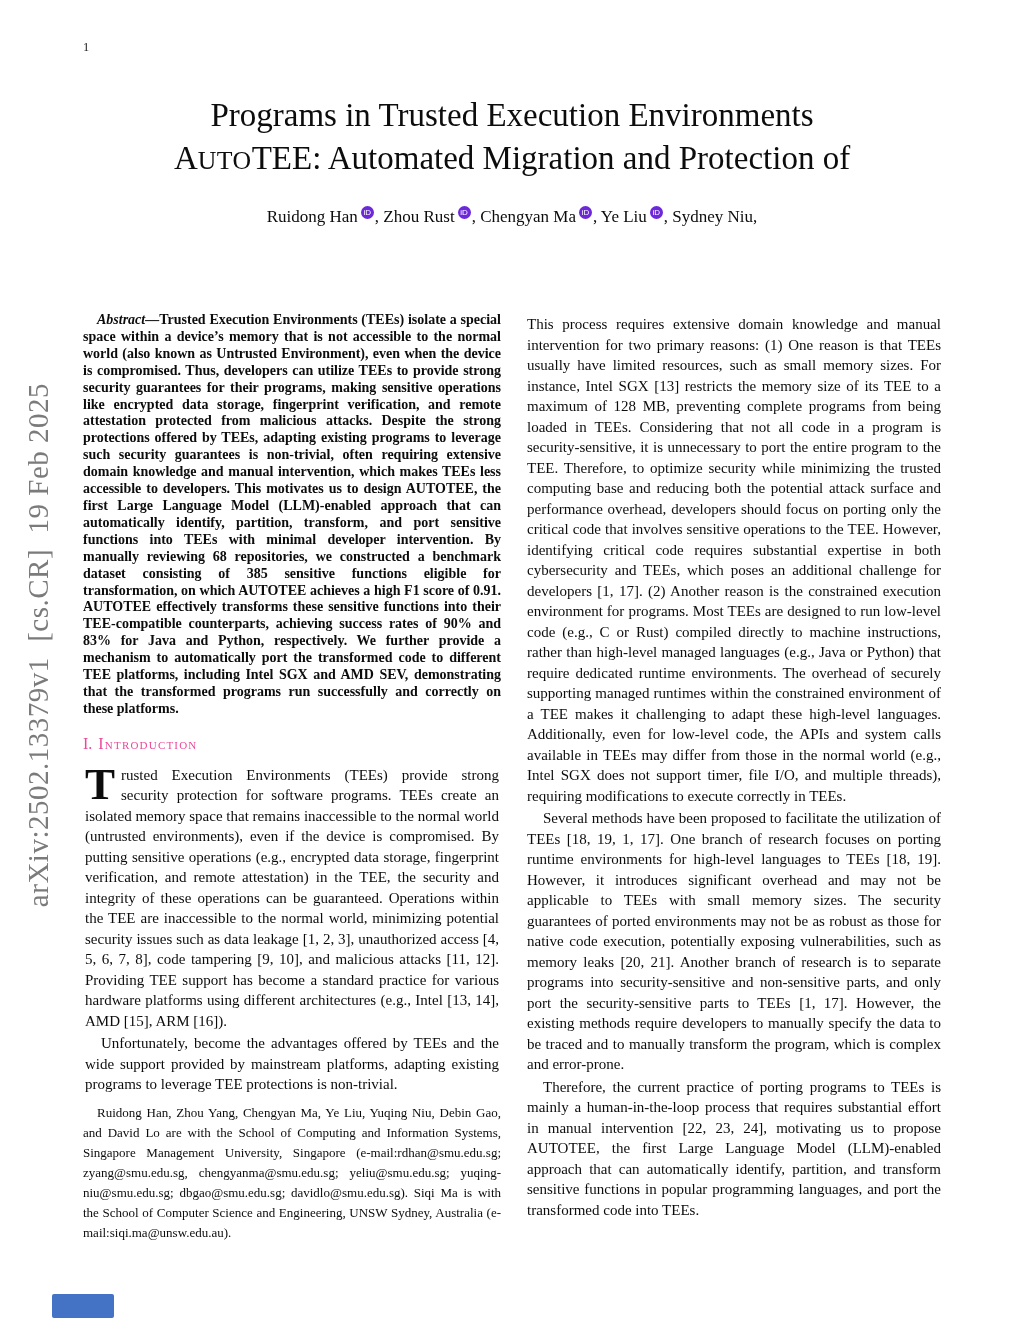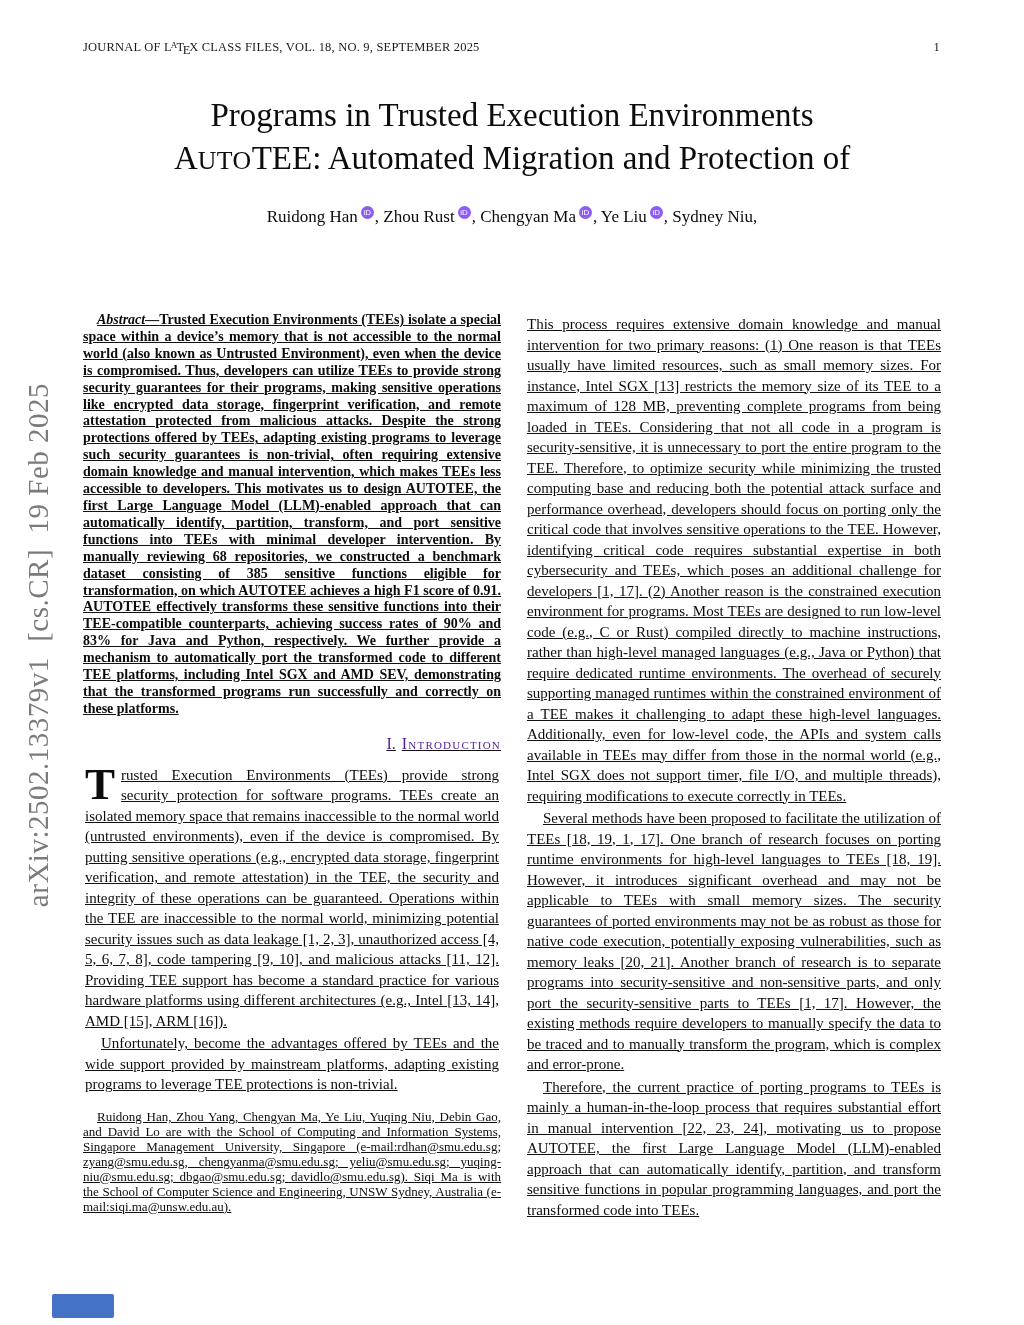--- a/index.html
+++ b/index.html
@@ -33,68 +33,67 @@
     font-size:33px;line-height:43px;color:#0c0c0c;
   }
   .title .t-line{display:block;}
   .sc-small{font-size:.78em;letter-spacing:.5px;}
   .authors{
     position:absolute;top:205px;left:60px;right:60px;
     text-align:center;font-size:17px;line-height:24px;color:#0c0c0c;
   }
   .orcid{
     display:inline-block;width:13px;height:13px;border-radius:50%;
-    background:#8b5cf6;color:#ffffff;font-size:8px;line-height:13px;
+    background:#6d28d9;color:#ffffff;font-size:8px;line-height:13px;
     font-family:"Liberation Sans",sans-serif;font-style:normal;
     text-align:center;vertical-align:super;margin:0 1px 0 3px;
   }
   .ital{font-style:italic;}
 
   
   .cols{
     position:absolute;top:312px;left:83px;
     display:flex;gap:24px;
   }
-  .col{width:418px;text-decoration:underline;}
+  .col{width:418px;}
   .abstract{
     margin:0;font-size:14px;line-height:16.9px;font-weight:bold;
     text-align:justify;text-indent:14px;color:#0c0c0c;
   }
   .abs-label{font-style:italic;}
   .section{
-    margin:17px 0 12px 0;text-align:right;font-weight:normal;
-    font-size:16px;color:#4c1d95;
+    margin:17px 0 12px 0;text-align:left;font-weight:normal;
+    font-size:16px;color:#ec4899;
   }
   .section .sc{font-variant:small-caps;letter-spacing:1.2px;margin-left:6px;}
   .body{
     margin:2px;font-size:15px;line-height:20.5px;text-align:justify;color:#0c0c0c;
   }
   .body.indent{text-indent:16px;}
   .dropcap{
     float:left;font-size:45px;line-height:35px;font-weight:bold;
     padding:2px 6px 0 0;
   }
   .footnote{
-    margin-top:14px;font-size:13px;line-height:15px;
+    margin-top:8px;font-size:13px;line-height:20px;
     text-align:justify;text-indent:14px;color:#0c0c0c;
   }
 
   
   .link-box{
     position:absolute;left:52px;top:1294px;width:62px;height:24px;
     background:#4472c4;border-radius:2px;
   }
 </style>
 </head>
 <body>
 
 <div class="page">
 
   <div class="running-header">
-    <div class="journal"><span>JOURNAL OF </span><span class="latex"><span>L</span><span class="lx-a">A</span><span>T</span><span class="lx-e">E</span><span>X</span></span><span> CLASS FILES, VOL. 18, NO. 9, SEPTEMBER 2025</span></div>
     <div class="pageno">1</div>
   </div>
 
   <div class="watermark">arXiv:2502.13379v1  [cs.CR]  19 Feb 2025</div>
 
   <h1 class="title">
     <span class="t-line">Programs in Trusted Execution Environments</span>
     <span class="t-line"><span>A</span><span class="sc-small">UTO</span><span>TEE: Automated Migration and Protection of</span></span>
   </h1>
 

